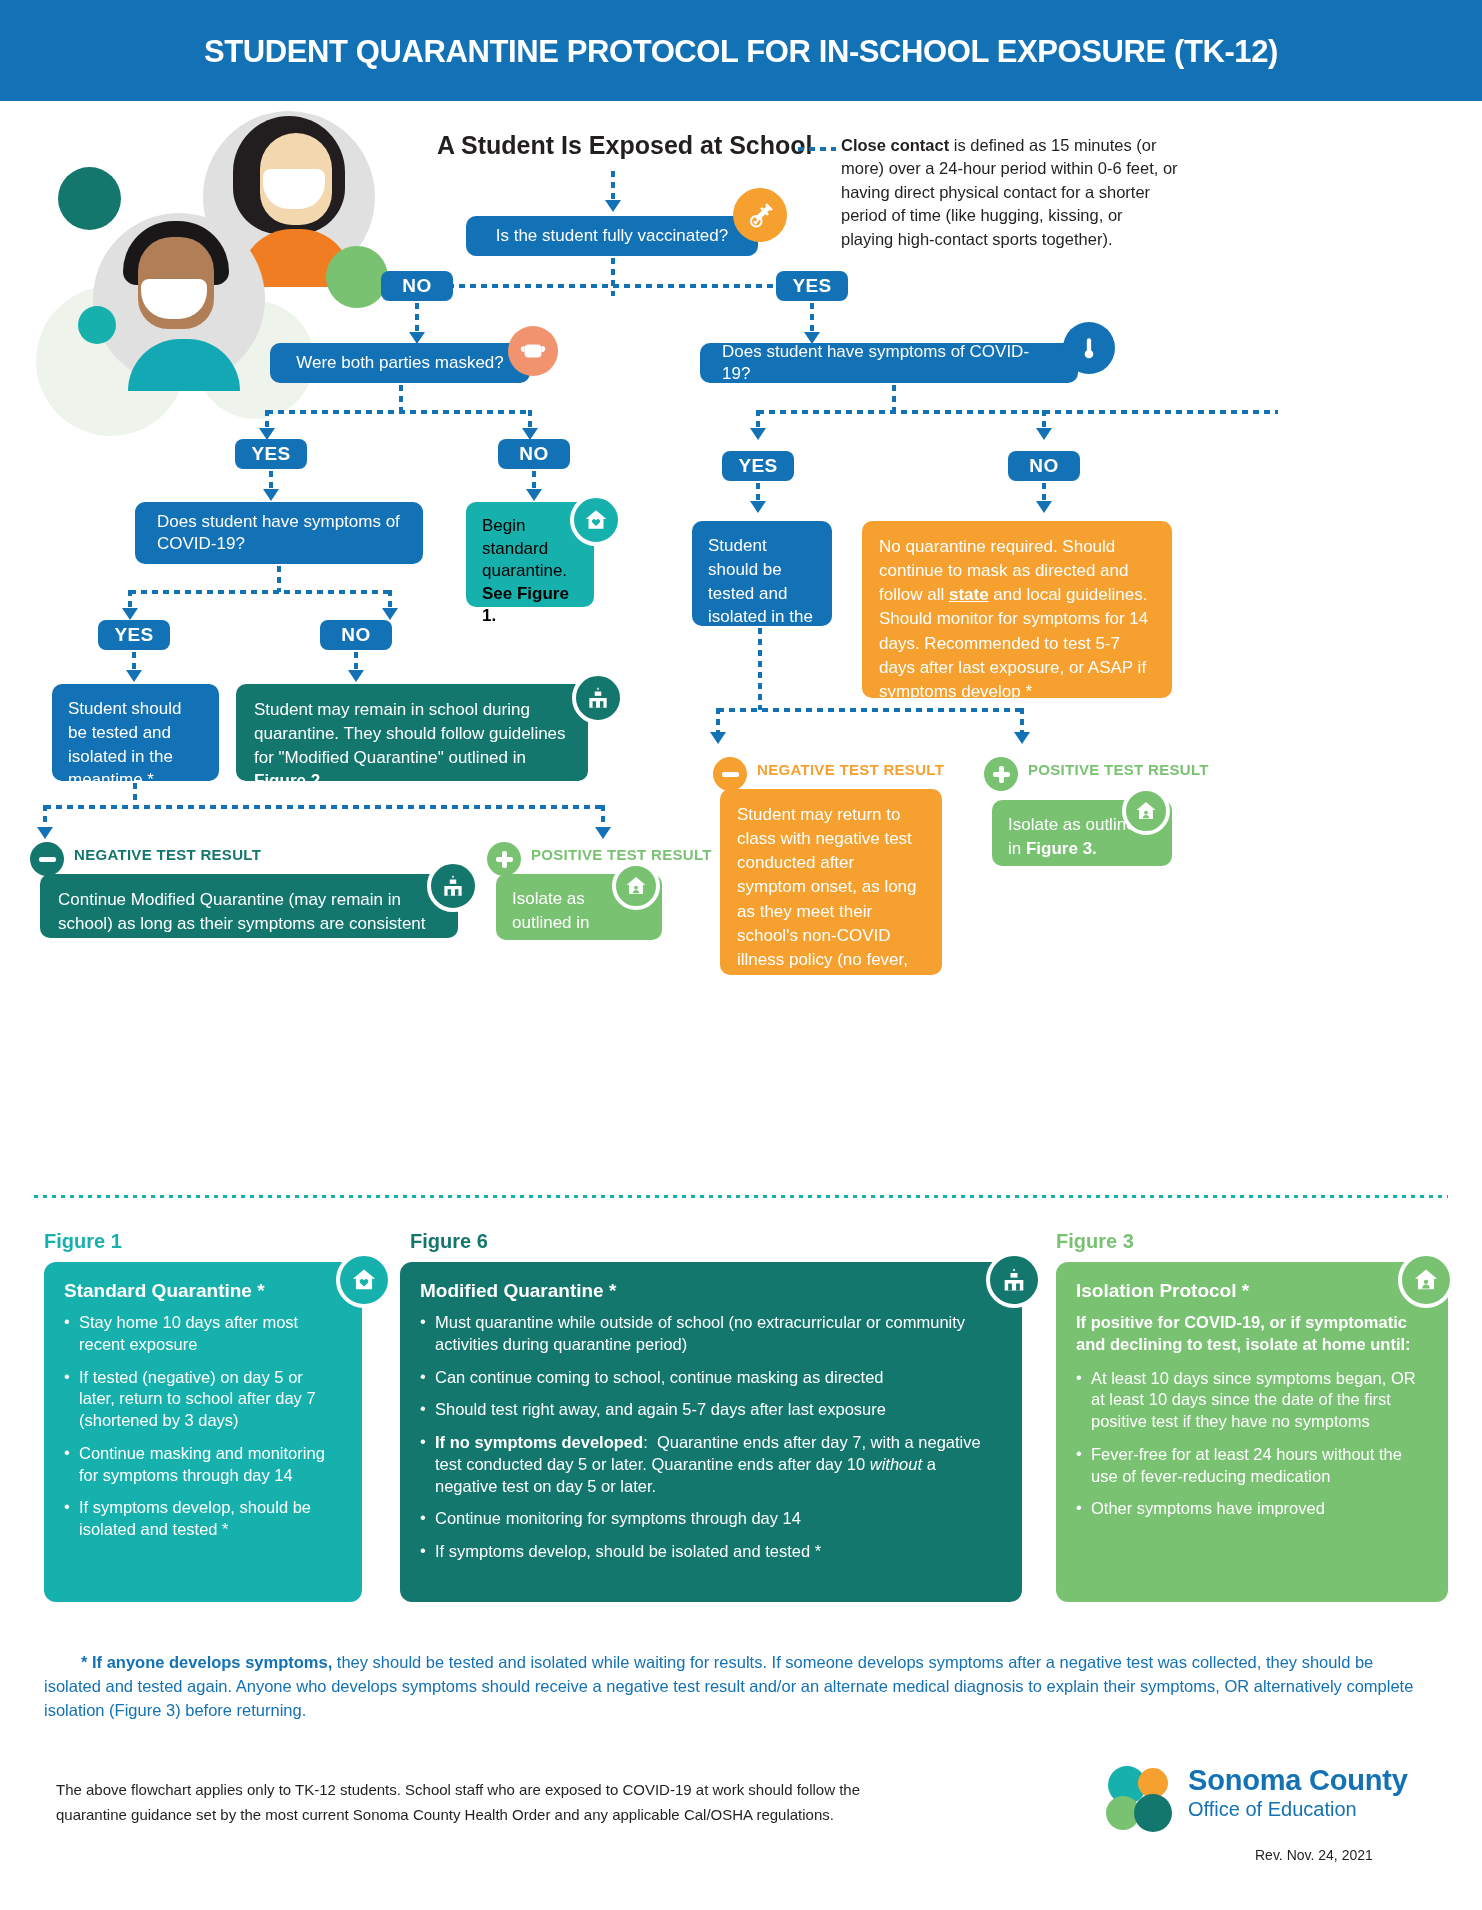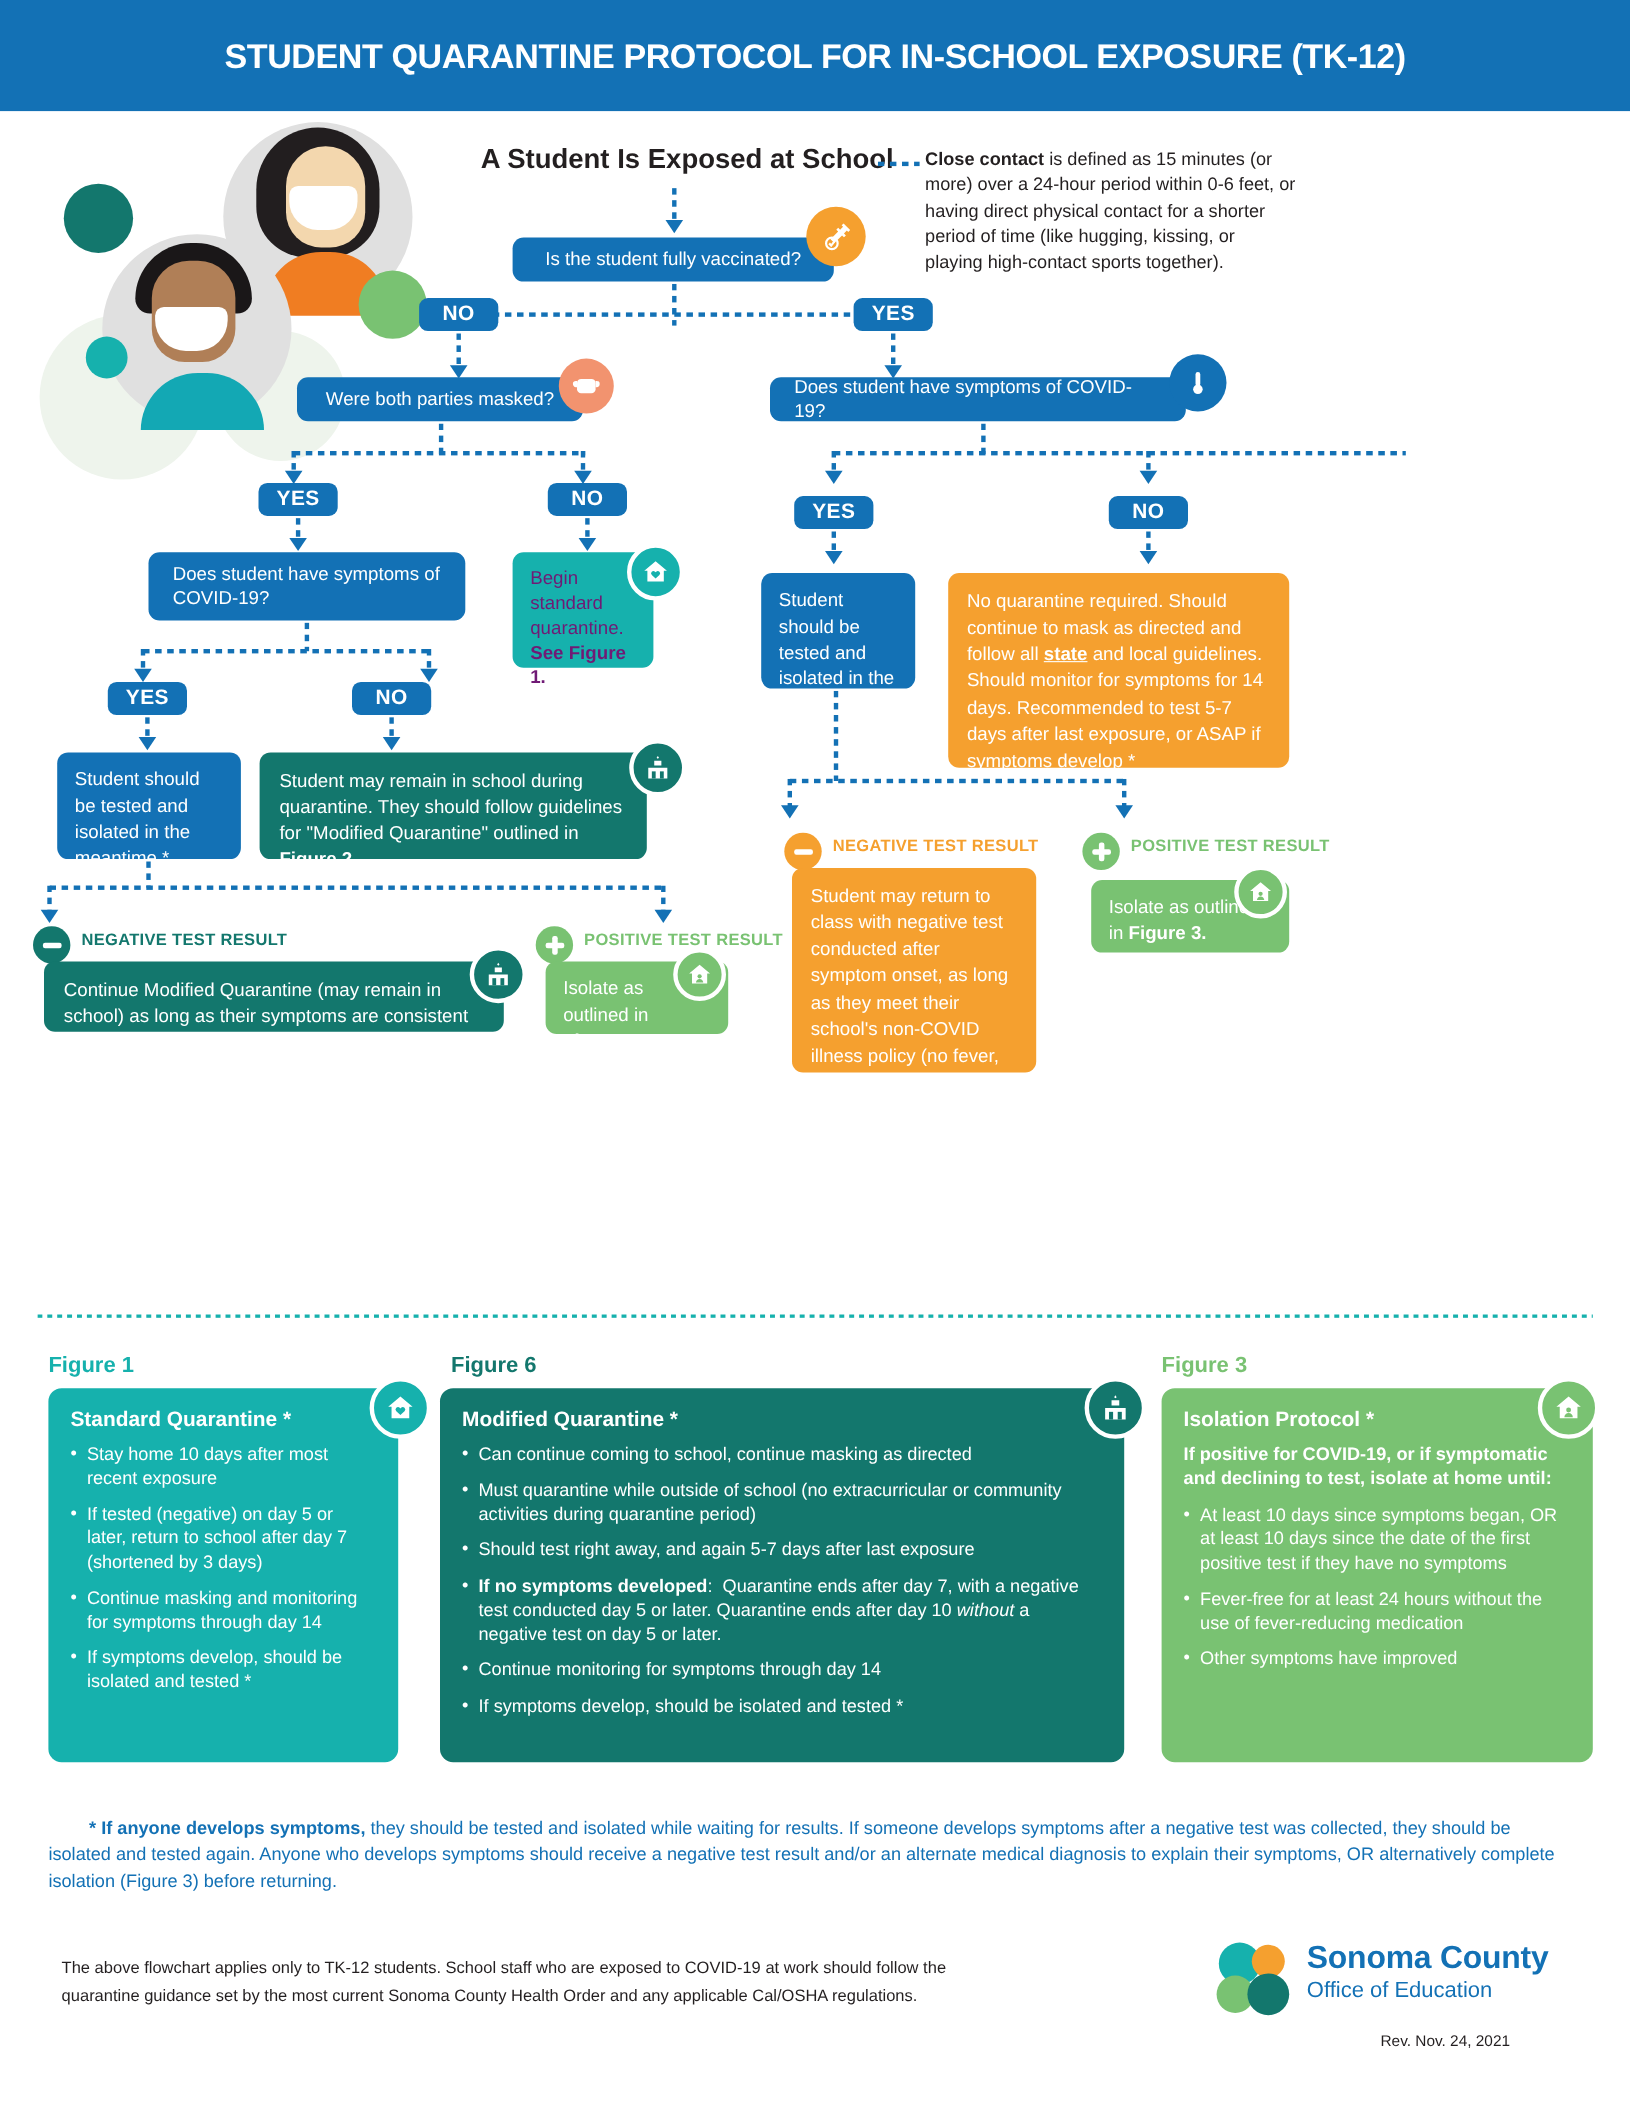--- a/index.html
+++ b/index.html
@@ -35,21 +35,21 @@
     background:#1371b5;color:#fff;border-radius:10px;
     display:flex;align-items:center;
     padding:11px 22px;font-size:17px;line-height:1.28;
   }
   .qbox.center{justify-content:center;}
   .pill{
     background:#1371b5;color:#fff;border-radius:8px;
     display:flex;align-items:center;justify-content:center;
     font-size:19px;font-weight:bold;letter-spacing:.4px;
   }
-  .teal{background:#16b1ad;color:#701a75;border-radius:10px;font-size:17px;line-height:1.33;padding:13px 16px;}
+  .teal{background:#16b1ad;color:#000000;border-radius:10px;font-size:17px;line-height:1.33;padding:13px 16px;}
   .darkteal{background:#13776d;color:#fff;border-radius:10px;font-size:17px;line-height:1.4;padding:14px 18px;}
   .orange{background:#f5a02f;color:#fff;border-radius:10px;font-size:17px;line-height:1.42;padding:14px 17px;}
   .green{background:#79c272;color:#fff;border-radius:10px;font-size:17px;line-height:1.4;padding:13px 16px;}
   .bluebox{background:#1371b5;color:#fff;border-radius:10px;font-size:17px;line-height:1.4;padding:13px 16px;}
 
   
   .start-title{
     position:absolute;font-size:25px;font-weight:bold;color:#231f20;
   }
 
@@ -384,22 +384,22 @@
     <svg width="28" height="28" viewBox="0 0 24 24" fill="#fff">
         <path d="M12 3L2.5 11h2.6v9h13.8v-9h2.6L12 3z"></path>
         <path d="M12 17.5l-3.2-3a1.9 1.9 0 112.7-2.7l.5.5.5-.5a1.9 1.9 0 112.7 2.7l-3.2 3z" fill="#16b1ad"></path>
       </svg>
   </div>
 
   <div class="fig-label" style="left:410px;top:1230px;color:#13776d;">Figure 6</div>
   <div class="figcard" style="left:400px;top:1262px;width:622px;height:340px;background:#13776d;padding:18px 20px 16px 20px;">
     <h3>Modified Quarantine *</h3>
     <ul>
+      <li>Must quarantine while outside of school (no extracurricular or community activities during quarantine period)</li>
       <li>Can continue coming to school, continue masking as directed</li>
-      <li>Must quarantine while outside of school (no extracurricular or community activities during quarantine period)</li>
       <li>Should test right away, and again 5-7 days after last exposure</li>
       <li><b>If no symptoms developed</b>:&nbsp; Quarantine ends after day 7, with a negative test conducted day 5 or later. Quarantine ends after day 10 <em>without</em> a negative test on day 5 or later.</li>
       <li>Continue monitoring for symptoms through day 14</li>
       <li class="b">If symptoms develop, should be isolated and tested *</li>
     </ul>
   </div>
   <div class="badge wring" style="left:986px;top:1252px;width:56px;height:56px;background:#13776d;">
     <svg width="28" height="28" viewBox="0 0 24 24" fill="#fff">
         <path d="M12 2l1 1.6-1 .9-1-.9L12 2z"></path>
         <path d="M9 6h6v4H9z"></path>

